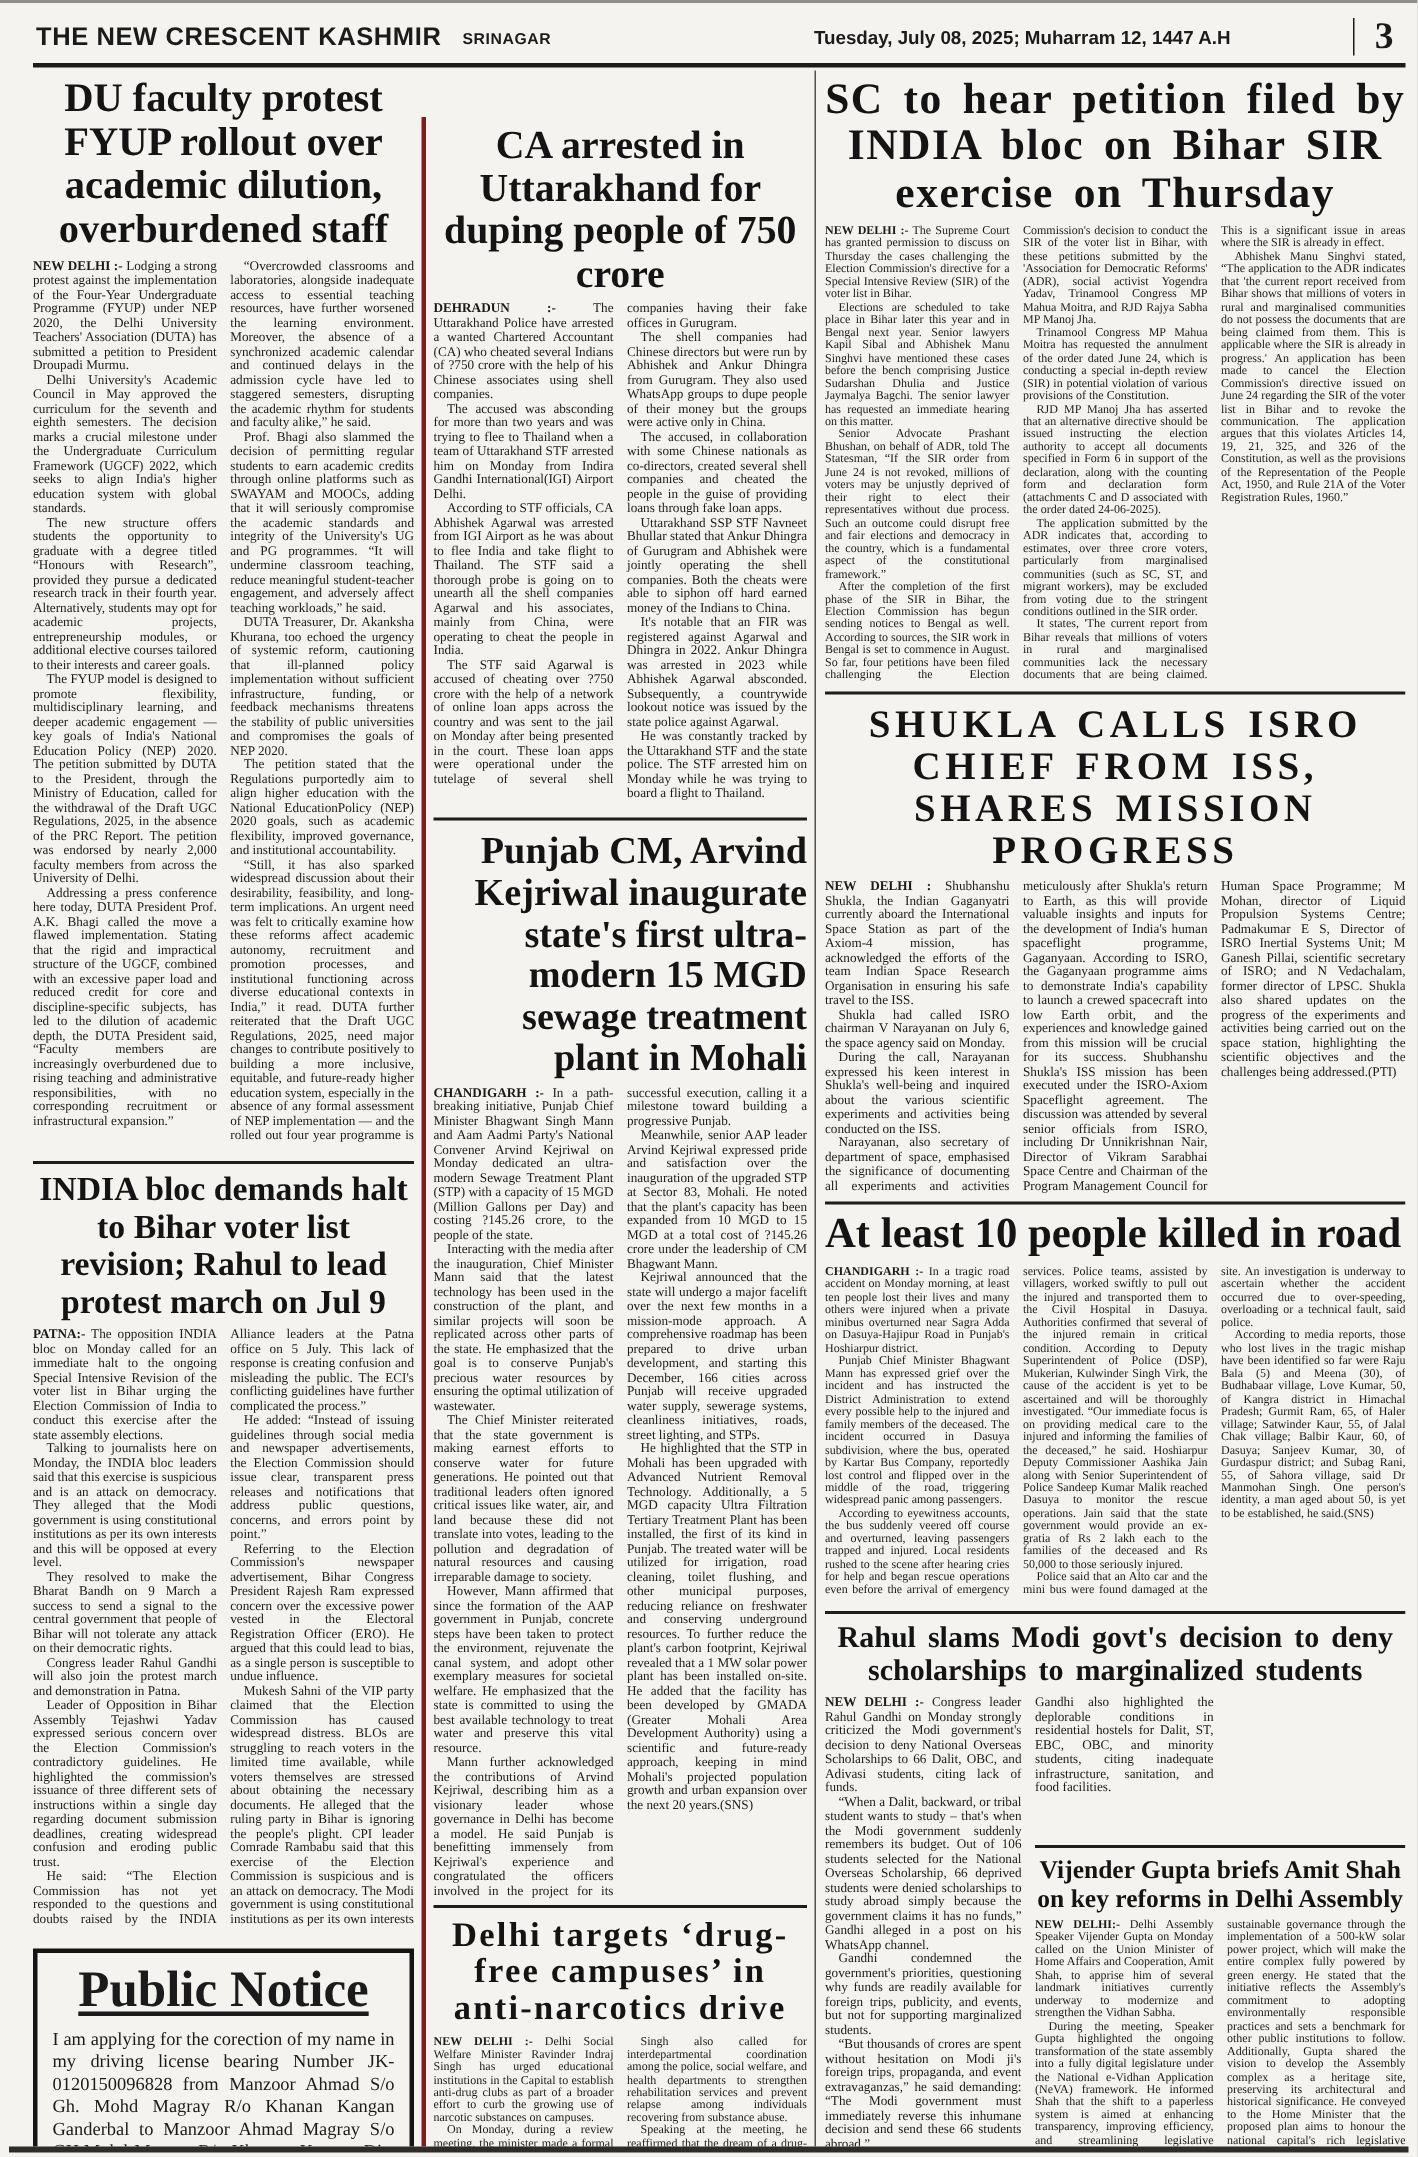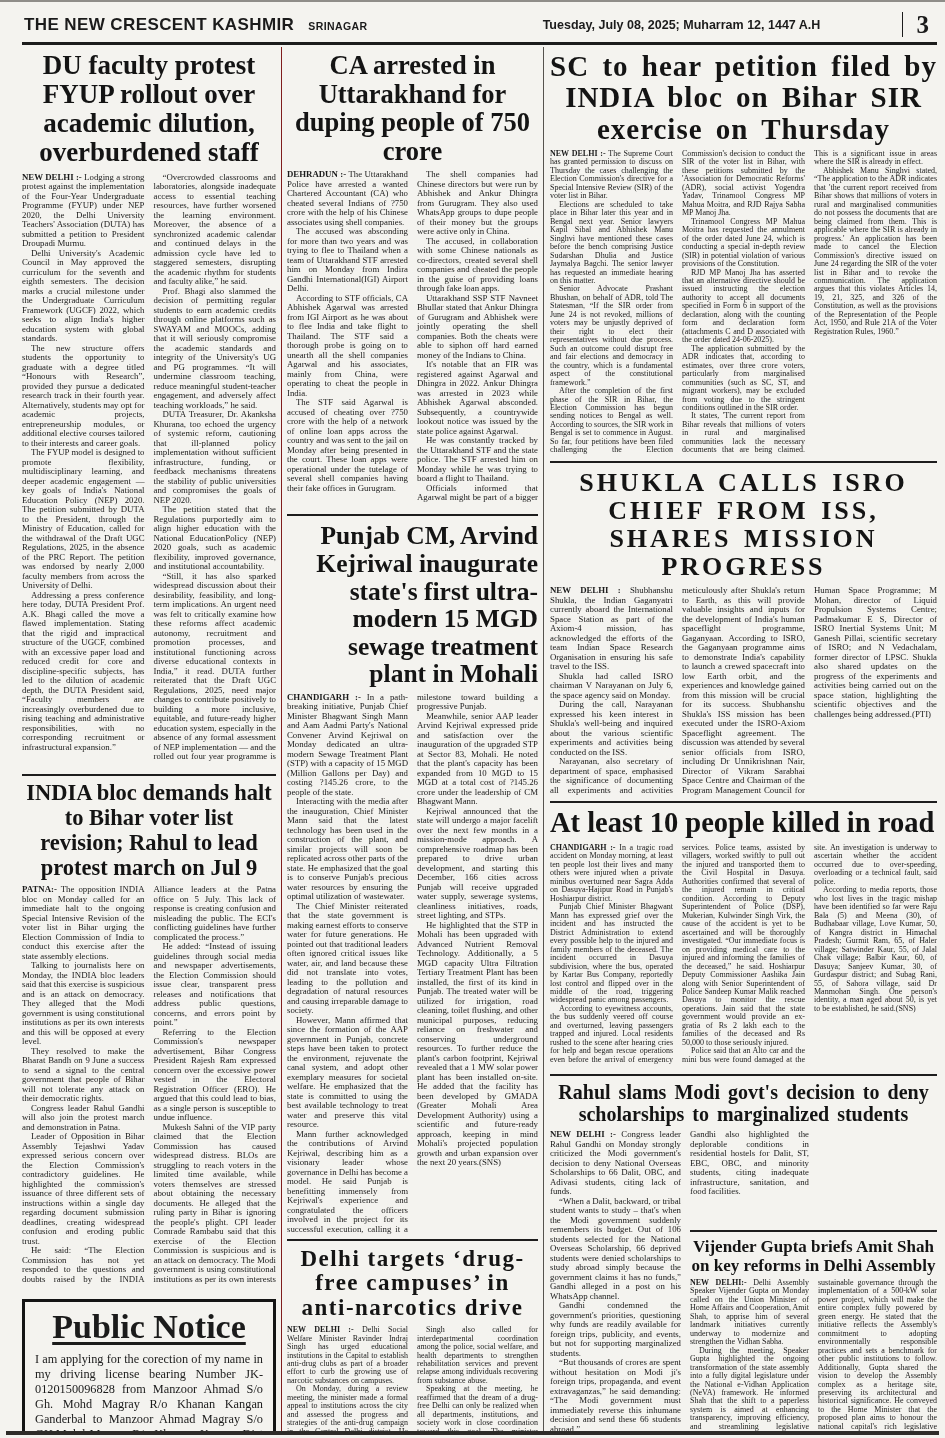--- a/index.html
+++ b/index.html
@@ -21,21 +21,21 @@
   }
   .paper-name{font-weight:bold;font-size:17px;letter-spacing:.4px;white-space:nowrap;}
   .city{font-weight:bold;font-size:10.5px;margin-left:14px;letter-spacing:.4px;position:relative;top:1px;}
   .mh-date{flex:1;text-align:center;font-weight:bold;font-size:12.5px;padding-left:120px;white-space:nowrap;}
   .mh-page{font-family:"Liberation Serif",serif;font-weight:bold;font-size:25px;
     border-left:1.5px solid #1c1c1c;padding:0 6px 0 14px;margin-left:26px;line-height:1;}
   
   .content{display:flex;height:1384px;}
   .zone{box-sizing:border-box;overflow:hidden;}
   .zone-left{width:259px;padding-right:5px;}
-  .zone-mid{width:262px;border-left:1px solid #7f1d1d;padding:0 5px;}
+  .zone-mid{width:262px;border-left:3px solid #7f1d1d;padding:0 5px;margin-top:31px;}
   .zone-right{flex:1;border-left:1px solid #55524e;padding-left:6px;}
   
   h1{font-weight:bold;text-align:center;margin:4px 0 5px 0;line-height:1.08;color:#141414;}
   .hl-du{font-size:27px;}
   .hl-india{font-size:22.5px;line-height:1.12;}
   .hl-ca{font-size:26.5px;}
   .hl-punjab{font-size:25.5px;margin-top:6px;text-align:right;}
   .hl-delhi{font-size:23px;letter-spacing:1.5px;margin-top:6px;}
   .hl-sc{font-size:29px;word-spacing:5px;letter-spacing:1px;}
   .hl-iss{font-size:26px;letter-spacing:3px;word-spacing:3px;margin-top:6px;}
@@ -106,21 +106,21 @@
               <p class="para">The petition stated that the Regulations purportedly aim to align higher education with the National EducationPolicy (NEP) 2020 goals, such as academic flexibility, improved governance, and institutional accountability.</p>
               <p class="para">“Still, it has also sparked widespread discussion about their desirability, feasibility, and long-term implications. An urgent need was felt to critically examine how these reforms affect academic autonomy, recruitment and promotion processes, and institutional functioning across diverse educational contexts in India,” it read. DUTA further reiterated that the Draft UGC Regulations, 2025, need major changes to contribute positively to building a more inclusive, equitable, and future-ready higher education system, especially in the absence of any formal assessment of NEP implementation — and the rolled out four year programme is yet to have its first batch graduate, many other aspects including the one year PG are yet to be implemented.(SNS)</p>
             </div>
         </article>
         <div class="xrule"></div>
         <article>
           <h1 class="hl-india">INDIA bloc demands halt to Bihar voter list revision; Rahul to lead protest march on Jul 9</h1>
           <div class="body cols2 h-india">
               <p class="para"><b>PATNA:-</b> The opposition INDIA bloc on Monday called for an immediate halt to the ongoing Special Intensive Revision of the voter list in Bihar urging the Election Commission of India to conduct this exercise after the state assembly elections.</p>
               <p class="para">Talking to journalists here on Monday, the INDIA bloc leaders said that this exercise is suspicious and is an attack on democracy. They alleged that the Modi government is using constitutional institutions as per its own interests and this will be opposed at every level.</p>
-              <p class="para">They resolved to make the Bharat Bandh on 9 June a success to send a signal to the central government that people of Bihar will not tolerate any attack on their democratic rights.</p>
+              <p class="para">They resolved to make the Bharat Bandh on 9 March a success to send a signal to the central government that people of Bihar will not tolerate any attack on their democratic rights.</p>
               <p class="para">Congress leader Rahul Gandhi will also join the protest march and demonstration in Patna.</p>
               <p class="para">Leader of Opposition in Bihar Assembly Tejashwi Yadav expressed serious concern over the Election Commission's contradictory guidelines. He highlighted the commission's issuance of three different sets of instructions within a single day regarding document submission deadlines, creating widespread confusion and eroding public trust.</p>
               <p class="para">He said: “The Election Commission has not yet responded to the questions and doubts raised by the INDIA Alliance leaders at the Patna office on 5 July. This lack of response is creating confusion and misleading the public. The ECI's conflicting guidelines have further complicated the process.”</p>
               <p class="para">He added: “Instead of issuing guidelines through social media and newspaper advertisements, the Election Commission should issue clear, transparent press releases and notifications that address public questions, concerns, and errors point by point.”</p>
               <p class="para">Referring to the Election Commission's newspaper advertisement, Bihar Congress President Rajesh Ram expressed concern over the excessive power vested in the Electoral Registration Officer (ERO). He argued that this could lead to bias, as a single person is susceptible to undue influence.</p>
               <p class="para">Mukesh Sahni of the VIP party claimed that the Election Commission has caused widespread distress. BLOs are struggling to reach voters in the limited time available, while voters themselves are stressed about obtaining the necessary documents. He alleged that the ruling party in Bihar is ignoring the people's plight. CPI leader Comrade Rambabu said that this exercise of the Election Commission is suspicious and is an attack on democracy. The Modi government is using constitutional institutions as per its own interests and this will be opposed at every level.(SNS)</p>
             </div>
         </article>
         <aside class="notice-box">
           <h2 class="notice-title" style="text-align:center;">Public Notice</h2>

